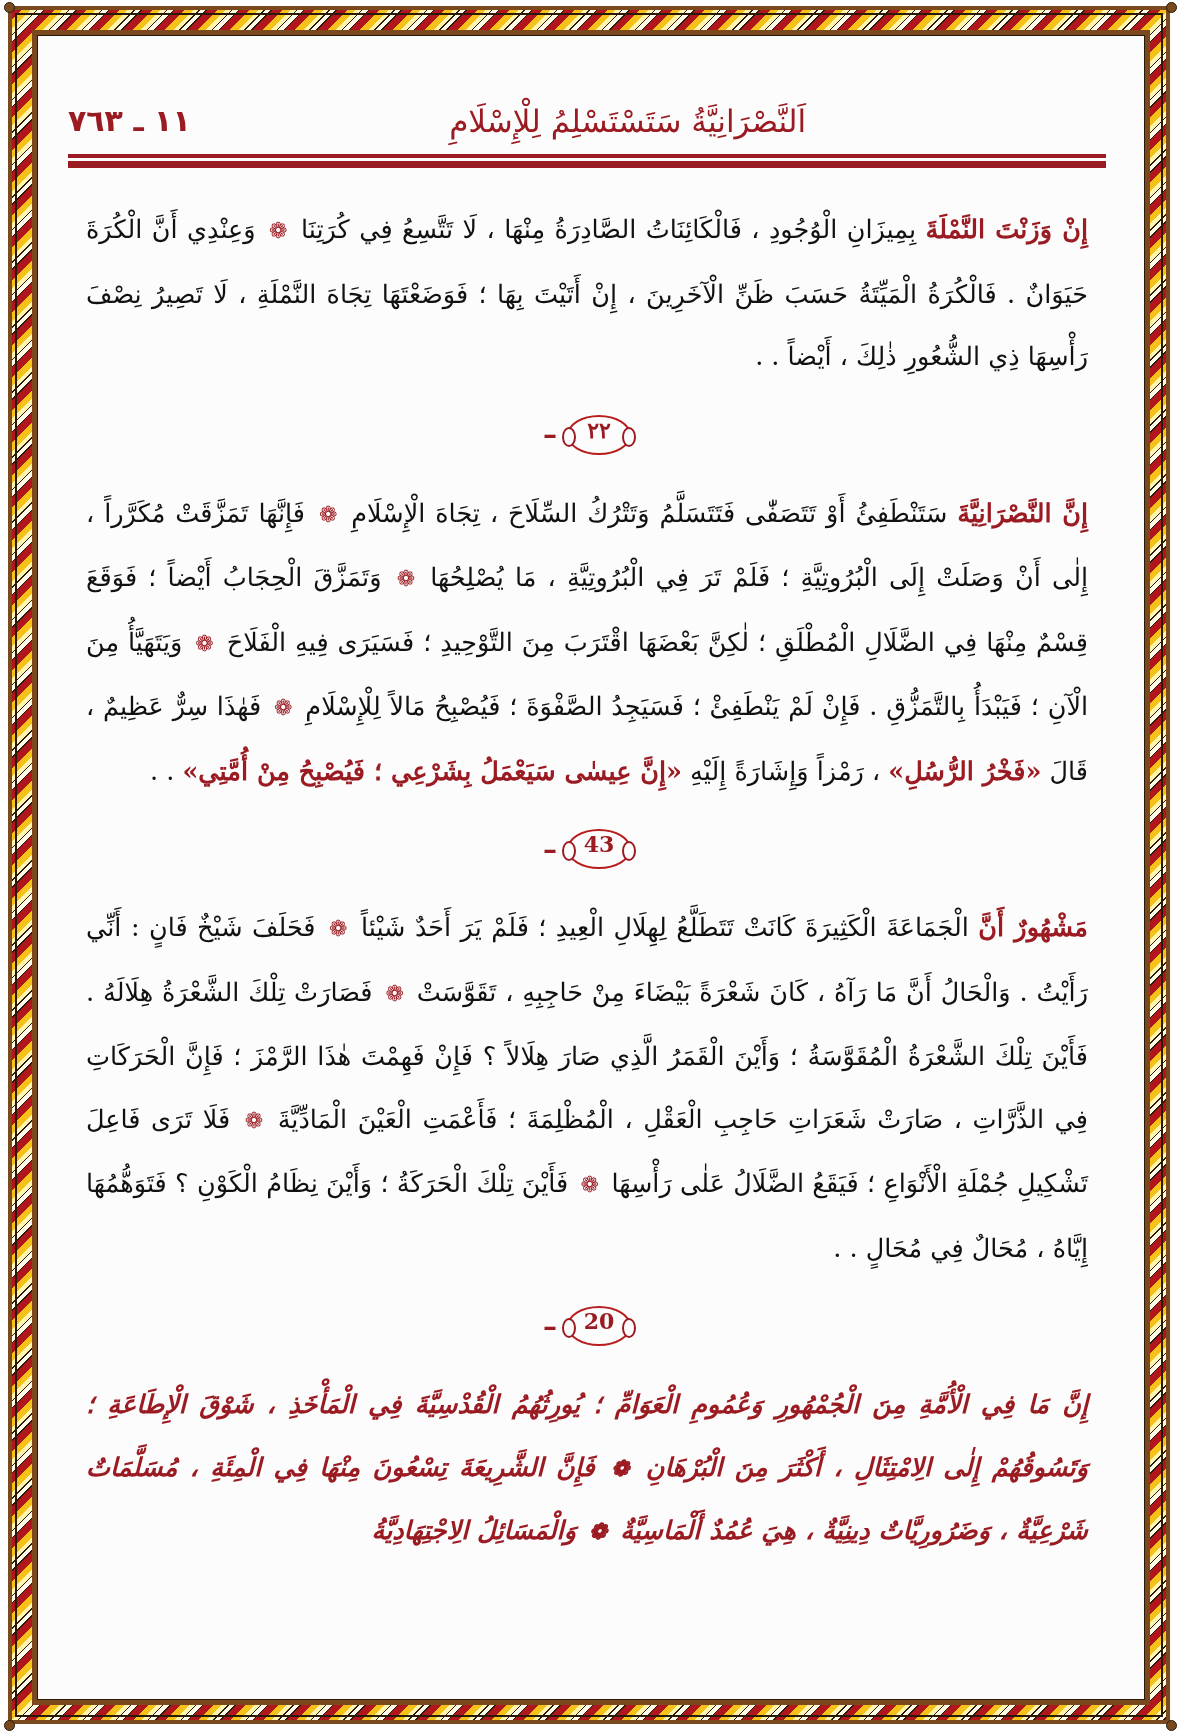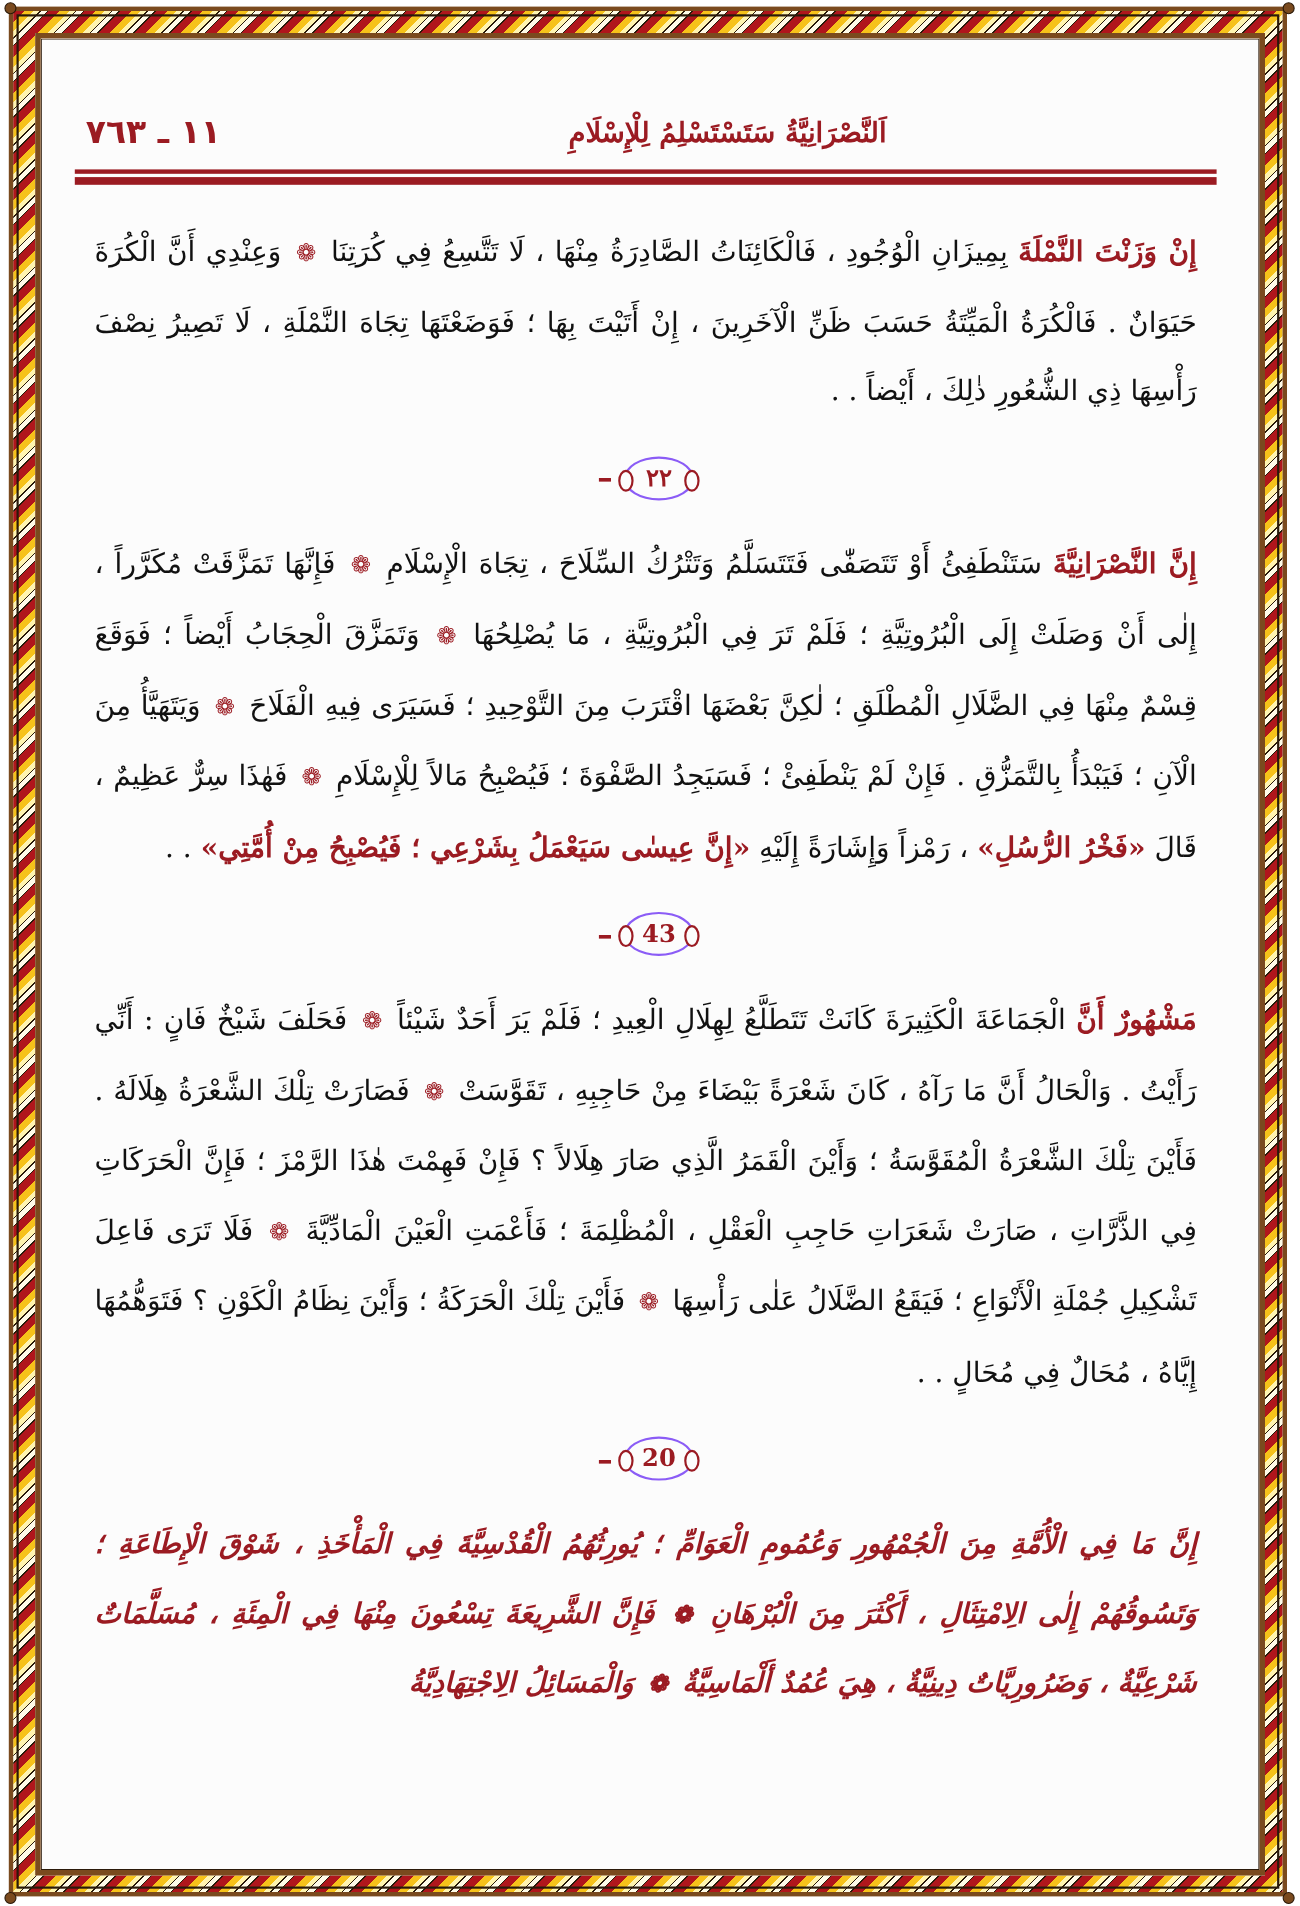--- a/index.html
+++ b/index.html
@@ -58,28 +58,28 @@
     .page-header {
       position: absolute;
       left: 66px; top: 96px;
       width: 1040px; height: 60px;
       direction: rtl;
     }
     .page-header .chapter-title {
       position: absolute;
       right: 300px; top: 0;
       font-family: "DejaVu Serif", serif;
-      font-weight: bold;
-      font-size: 25px;
+      font-weight: normal;
+      font-size: 31px;
       color: #9b1b22;
       line-height: 50px;
     }
     .page-header .page-ref {
       position: absolute;
-      left: 12px; top: 0;
+      left: 2px; top: 0;
       font-family: "DejaVu Sans", sans-serif;
       font-weight: bold;
       font-size: 30px;
       color: #9b1b22;
       line-height: 50px;
       direction: rtl;
     }
     .header-rule {
       position: absolute;
       left: 68px; top: 154px;
@@ -131,24 +131,24 @@
       height: 62px;
       margin: 0;
       color: #9b1b22;
       font-weight: bold;
       font-size: 28px;
       direction: rtl;
     }
     .medallion {
       position: relative;
       display: inline-flex;
-      align-items: center;
+      align-items: flex-start;
       justify-content: center;
       width: 64px; height: 40px;
-      border: 2px solid #8b5cf6;
+      border: 2px solid #b91c1c;
       border-radius: 50%;
       font-size: 22px;
       font-weight: bold;
       color: #9b1b22;
       box-sizing: border-box;
     }
     .medallion::before, .medallion::after {
       content: "";
       position: absolute;
       top: 10px;

